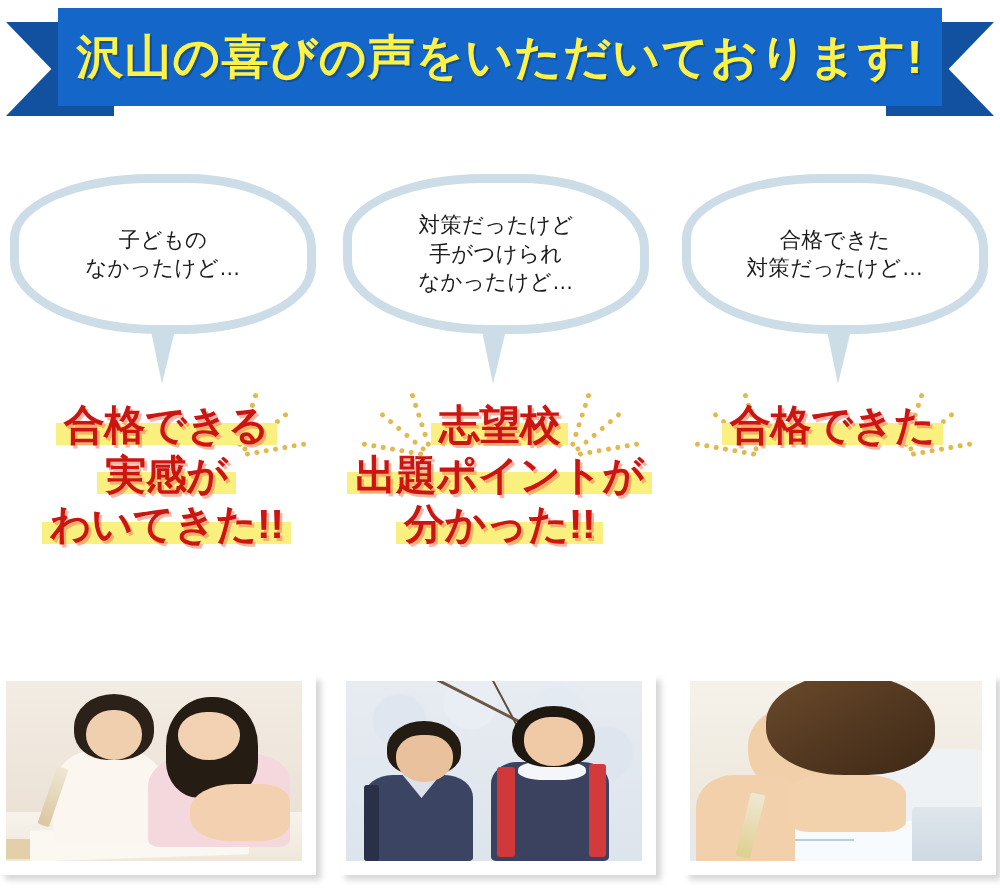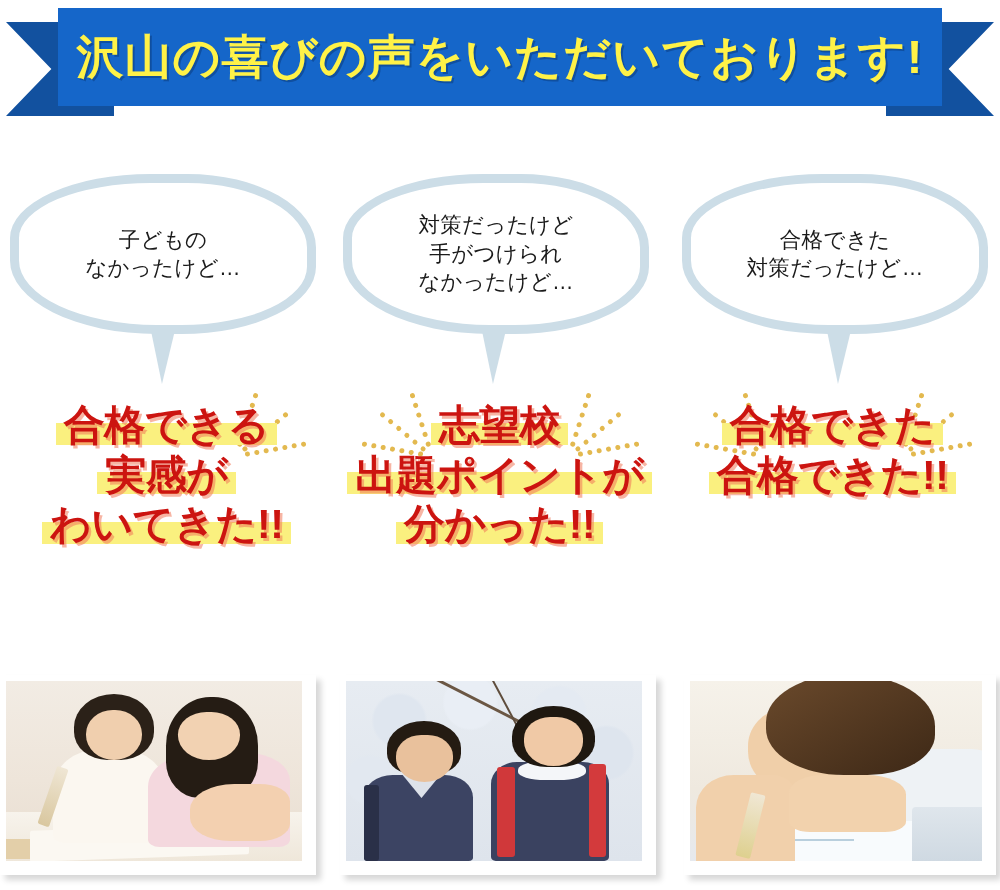--- a/index.html
+++ b/index.html
@@ -436,24 +436,20 @@
     </div>
     <div class="sparkle s-right">
       <span class="ray r1"></span>
       <span class="ray r2"></span>
       <span class="ray r3"></span>
     </div>
     <div class="headline">
       <span class="hl-line">
         <span class="hl-hilite"></span>
         <span class="hl-text">合格できた</span>
-      </span>
-      <span class="hl-line">
-        <span class="hl-hilite"></span>
-        <span class="hl-text">合格できた!!</span>
       </span>
     </div>
   </div>
 
 </div>
 
 <div class="photos">
 
   <div class="photo-card p1">
     <div class="photo-inner ph1">

